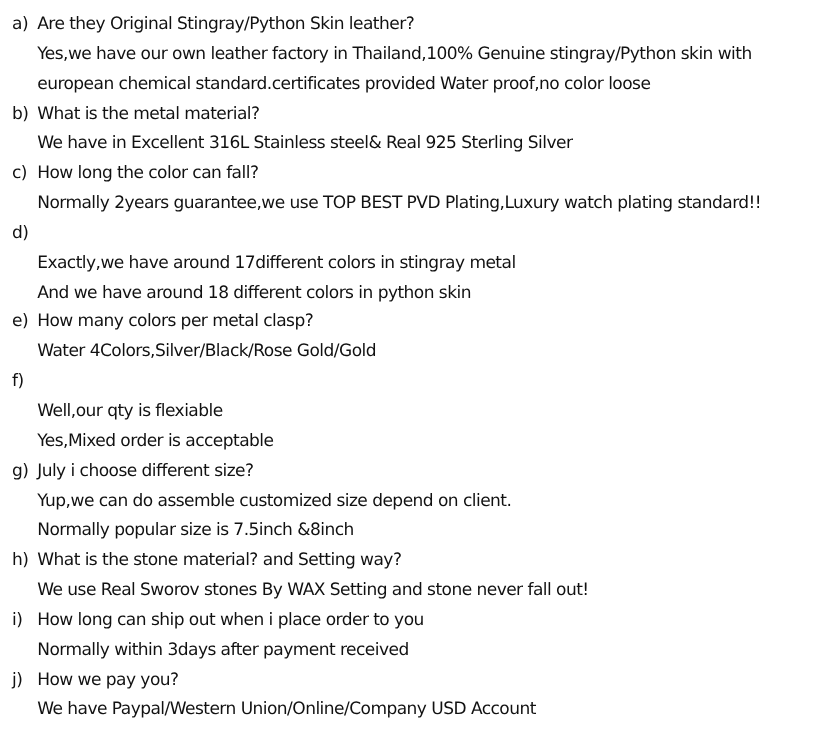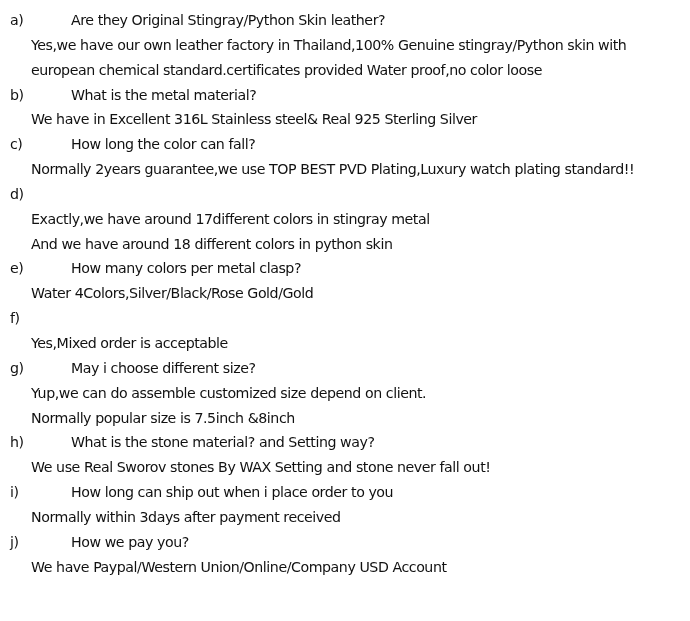--- a/index.html
+++ b/index.html
@@ -31,21 +31,20 @@
     }
     .q .marker {
       position: absolute;
       left: 10px;
       top: 0;
     }
     .q .qtext {
       position: absolute;
       left: 31px;
       top: 0;
-      margin-left: 40px;
     }
     .a .atext {
       position: absolute;
       left: 31px;
       top: 0;
       text-align: right;
     }
   </style>
 </head>
 <body>
@@ -94,26 +93,29 @@
     <span class="qtext">How many colors per metal clasp?</span>
   </div>
   <div class="line a">
     <span class="atext">Water 4Colors,Silver/Black/Rose Gold/Gold</span>
   </div>
 
   <div class="line q">
     <span class="marker">f)</span>
   </div>
   <div class="line a">
+    <span class="atext">Well,our qty is flexiable</span>
+  </div>
+  <div class="line a">
     <span class="atext">Yes,Mixed order is acceptable</span>
   </div>
 
   <div class="line q">
     <span class="marker">g)</span>
-    <span class="qtext">May i choose different size?</span>
+    <span class="qtext">July i choose different size?</span>
   </div>
   <div class="line a">
     <span class="atext">Yup,we can do assemble customized size depend on client.</span>
   </div>
   <div class="line a">
     <span class="atext">Normally popular size is 7.5inch &amp;8inch</span>
   </div>
 
   <div class="line q">
     <span class="marker">h)</span>

